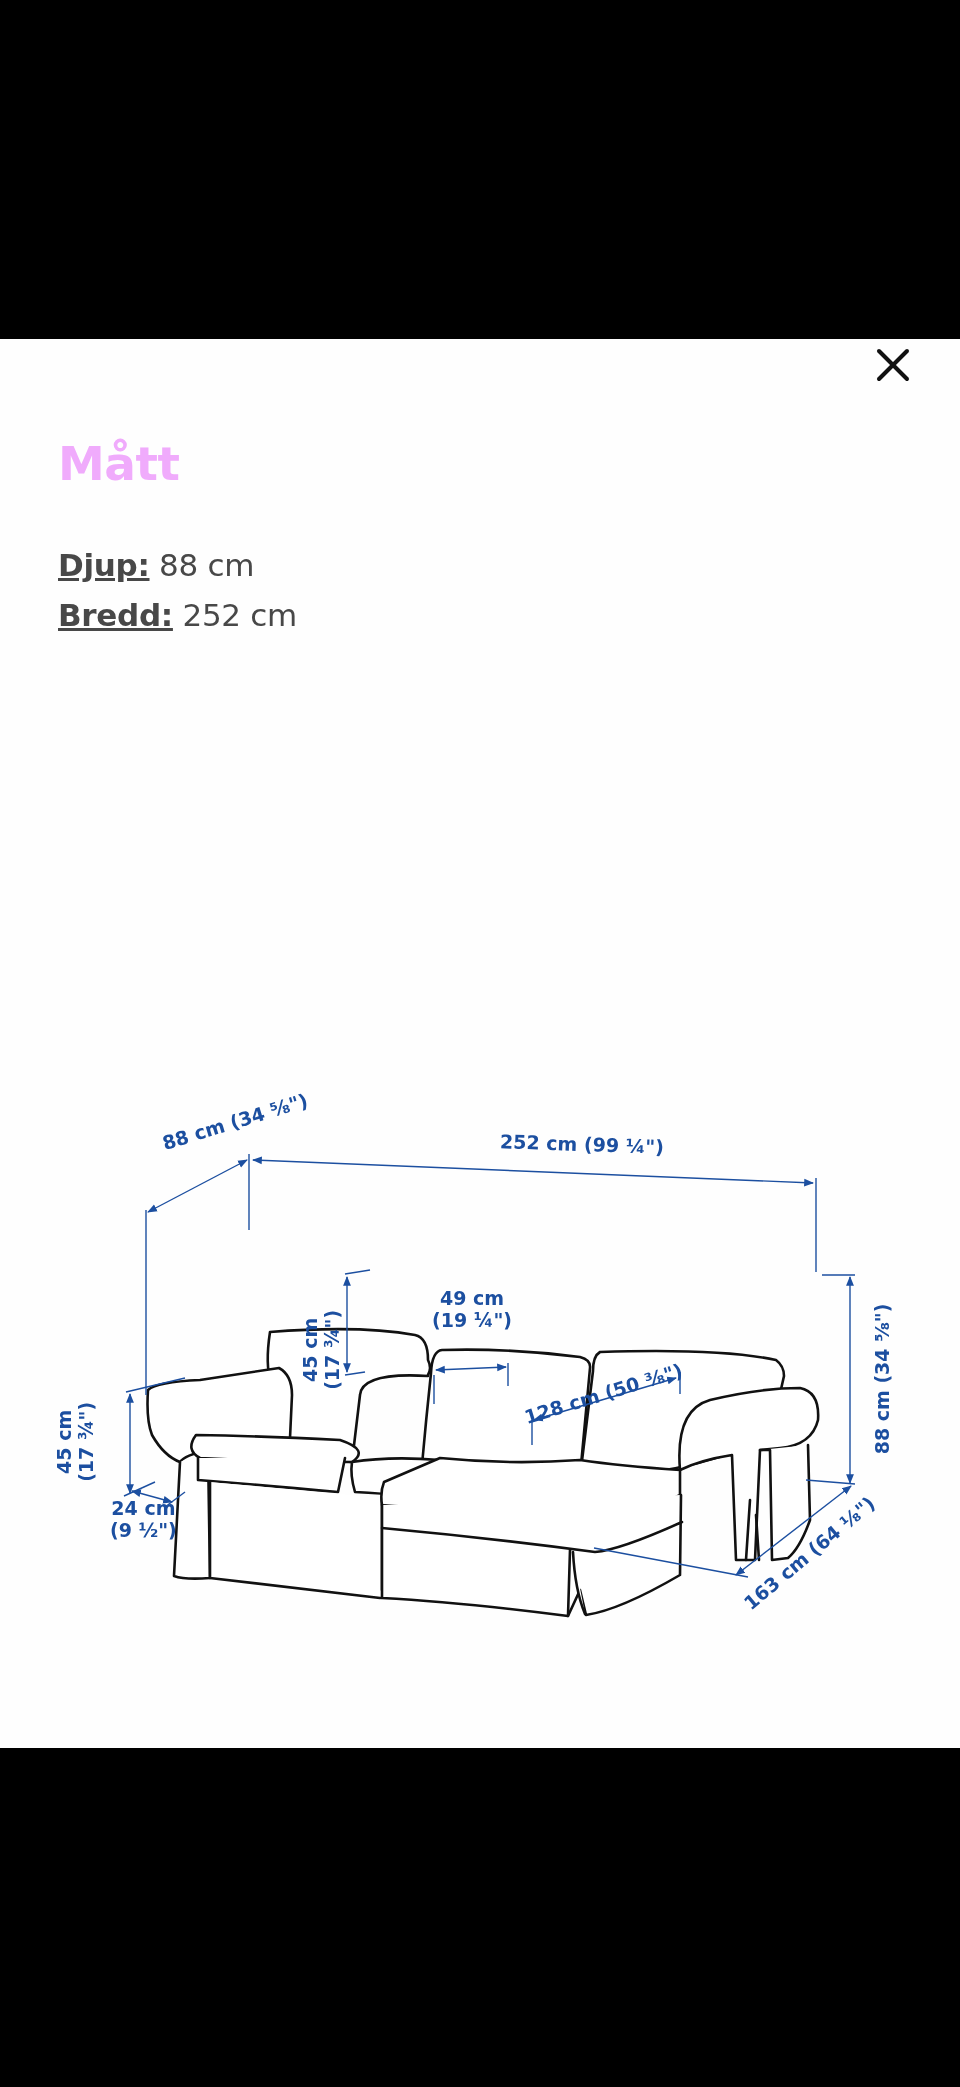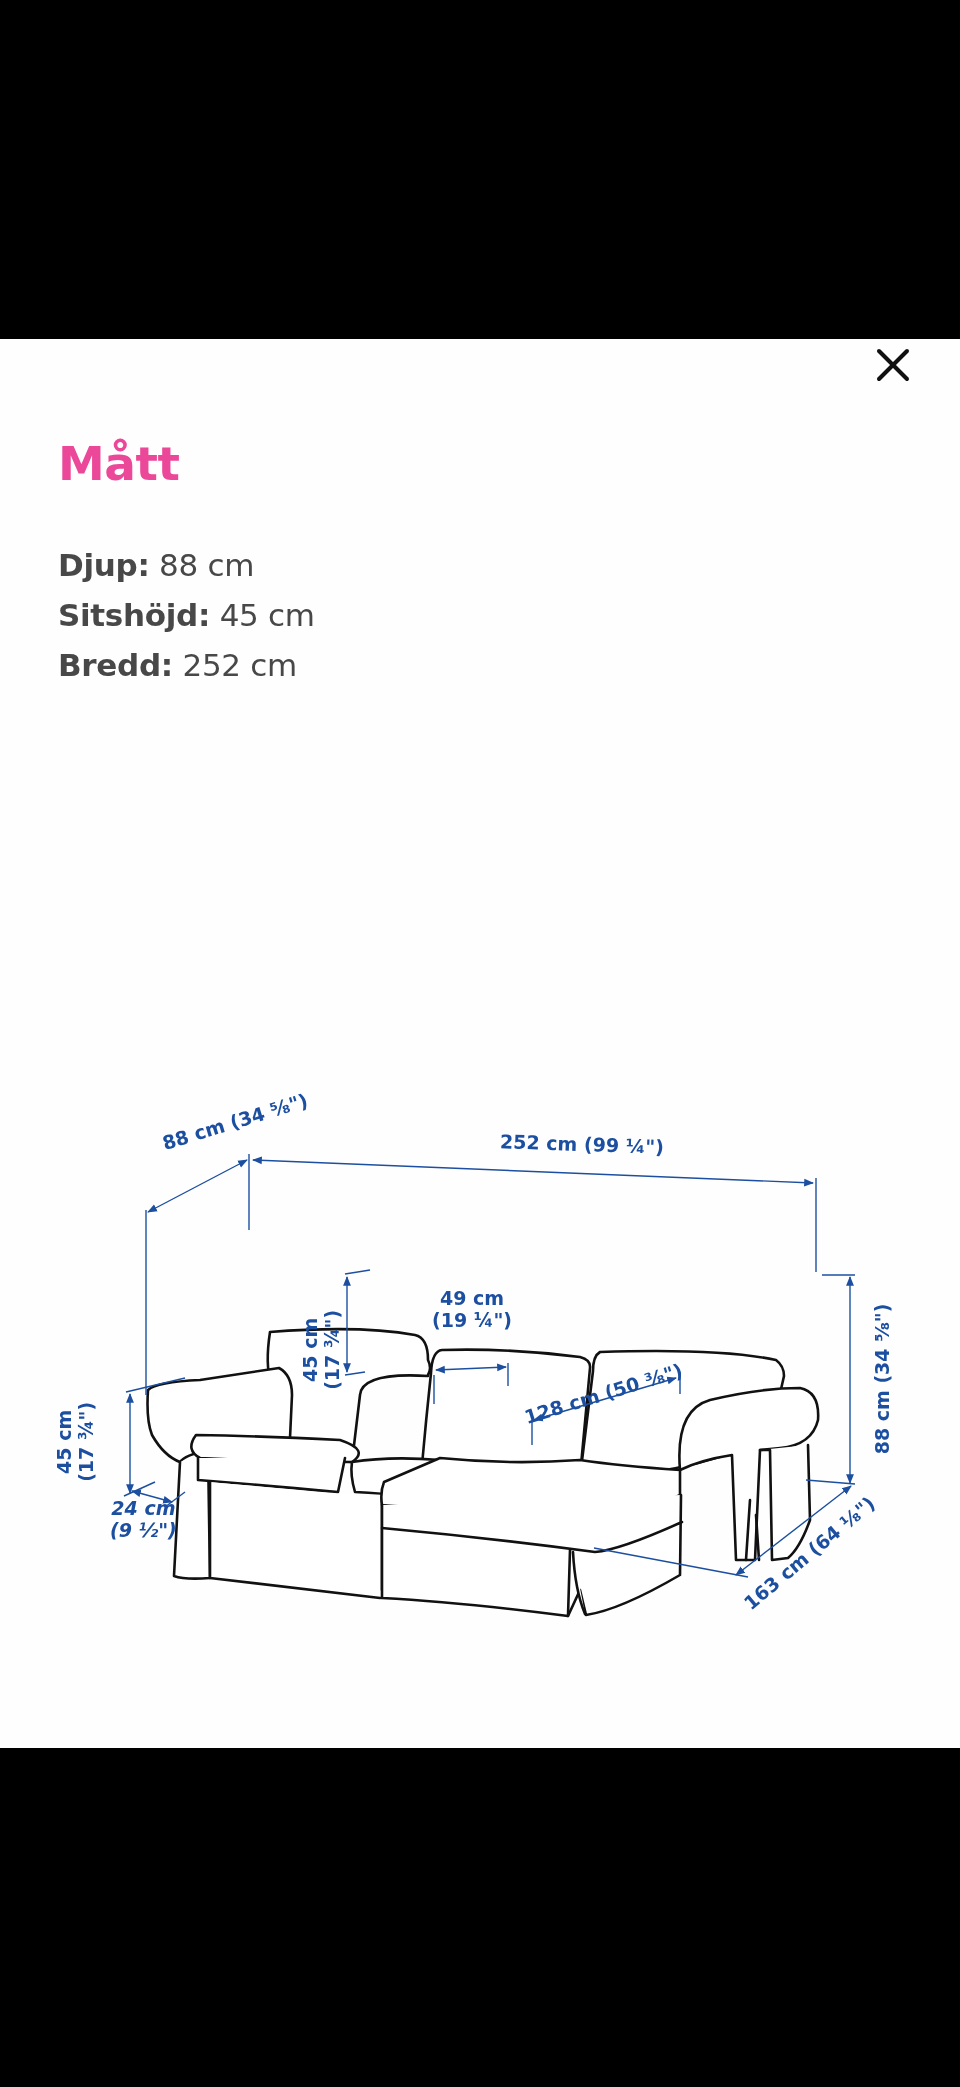--- a/index.html
+++ b/index.html
@@ -13,28 +13,28 @@
       position: absolute; left: 0; top: 339px; width: 960px; height: 1409px;
       background: #fefefe;
     }
     .bottom-bar { position: absolute; left: 0; top: 1748px; width: 960px; height: 339px; background: #000; }
     .close-btn {
       position: absolute; left: 870px; top: 342px; width: 46px; height: 46px;
       display: flex; align-items: center; justify-content: center; cursor: pointer;
     }
     .title {
       position: absolute; left: 58px; top: 436px; margin: 0;
-      font-size: 47px; font-weight: bold; color: #ec4899; letter-spacing: -0.5px;
+      font-size: 47px; font-weight: bold; color: #f0abfc; letter-spacing: -0.5px;
     }
     .specs { position: absolute; left: 58px; top: 540px; margin: 0; padding: 0; list-style: none; }
     .specs li {
       height: 50.2px; line-height: 50px; font-size: 31px; color: #484848; white-space: nowrap;
       letter-spacing: -0.3px;
     }
-    .specs .lbl { font-weight: bold; }
+    .specs .lbl { font-weight: bold; text-decoration: underline; }
     .diagram { position: absolute; left: 60px; top: 1120px; width: 850px; height: 500px; }
     .diagram svg { width: 850px; height: 500px; display: block; }
     .dim-label {
       position: absolute; color: #1c4fa0; font-weight: bold; font-size: 19px;
       white-space: nowrap; line-height: 1.15; text-align: center;
       font-family: "DejaVu Sans", sans-serif;
     }
   </style>
 </head>
 <body>
@@ -47,21 +47,20 @@
   <svg width="34" height="34" viewBox="0 0 34 34">
     <line x1="3" y1="3" x2="31" y2="31" stroke="#111" stroke-width="4" stroke-linecap="round"></line>
     <line x1="31" y1="3" x2="3" y2="31" stroke="#111" stroke-width="4" stroke-linecap="round"></line>
   </svg>
 </div>
 
 <h1 class="title">Mått</h1>
 
 <ul class="specs">
   <li><span class="lbl">Djup:</span><span> 88 cm</span></li>
-  <li><span class="lbl">Sitshöjd:</span><span> 45 cm</span></li>
   <li><span class="lbl">Bredd:</span><span> 252 cm</span></li>
 </ul>
 
 <div class="diagram">
   <svg viewBox="0 0 850 500">
     <defs>
       <marker id="arr" viewBox="0 0 10 10" refX="9" refY="5" markerWidth="7" markerHeight="7" orient="auto-start-reverse">
         <path d="M0,1 L10,5 L0,9 z" fill="#1c4fa0"></path>
       </marker>
     </defs>
@@ -136,21 +135,21 @@
   </div>
   <div class="dim-label" style="left:372px; top:168px;">
     <div>49 cm</div>
     <div>(19 ¼")</div>
   </div>
   <div class="dim-label" style="left:462px; top:288px; transform: rotate(-17deg); transform-origin: left top;">128 cm (50 ⅜")</div>
   <div class="dim-label" style="left:-24px; top:300px; transform: rotate(-90deg); transform-origin: center;">
     <div>45 cm</div>
     <div>(17 ¾")</div>
   </div>
-  <div class="dim-label" style="left:50px; top:378px;font-style:italic;">
+  <div class="dim-label" style="left:50px; top:378px;">
     <div>24 cm</div>
     <div>(9 ½")</div>
   </div>
   <div class="dim-label" style="left:748px; top:248px; transform: rotate(-90deg); transform-origin: center;">88 cm (34 ⅝")</div>
   <div class="dim-label" style="left:680px; top:478px; transform: rotate(-40deg); transform-origin: left top;">163 cm (64 ⅛")</div>
 </div>
 
 <div class="bottom-bar"></div>
 
 </body></html>

